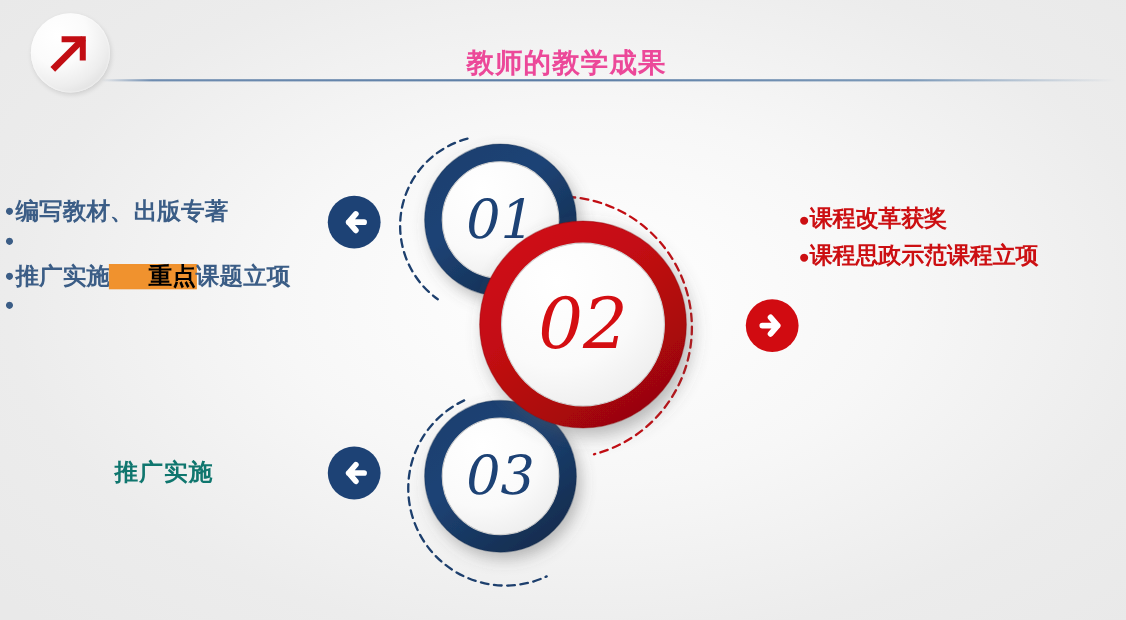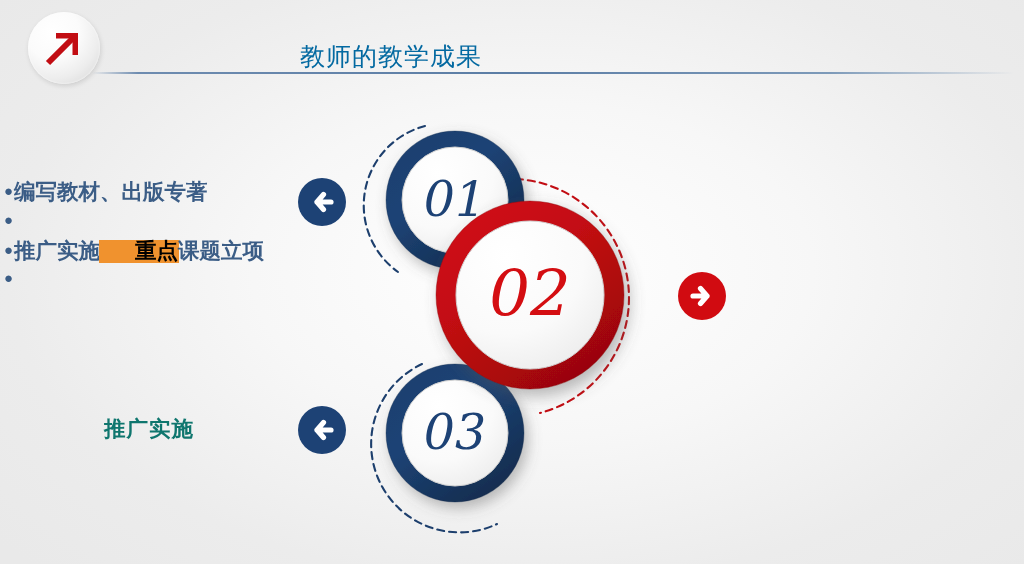--- a/index.html
+++ b/index.html
@@ -20,23 +20,23 @@
     position:absolute; left:28px; top:12px; width:72px; height:72px;
     border-radius:50%;
     background:
       radial-gradient(circle at 34% 28%, #ffffff 0%, #fbfbfb 38%, #ededed 66%, #dcdcdc 88%, #d2d2d2 100%);
     box-shadow: 1px 2px 5px rgba(0,0,0,0.13), inset 0 0 2px rgba(255,255,255,0.9);
   }
   #logo-arrow { position:absolute; left:39px; top:22px; width:50px; height:50px; }
 
   #page-title {
     position:absolute; left:300px; top:40px; width:430px;
-    text-align:left;
-    font-size:25px; font-weight:normal; letter-spacing:1px;
-    color:#0369a1;
+    text-align:center;
+    font-size:25px; font-weight:bold; letter-spacing:1px;
+    color:#ec4899;
   }
   #title-rule {
     position:absolute; left:92px; top:72px; width:922px; height:2px;
     background:linear-gradient(to right, rgba(122,150,187,0) 0%, #6e8cb0 5%, #5b7da5 45%, #7d9ab9 80%, rgba(140,164,196,0) 100%);
   }
 
   
   #left-list {
     position:absolute; left:4px; top:182px; width:292px;
   }
@@ -113,20 +113,26 @@
     <span>课题立项</span>
   </div>
   <div class="row">
     <span class="dot">●</span>
   </div>
 </div>
 
 <div id="promote-label">推广实施</div>
 
 <div id="right-list">
+  <div class="row first">
+    <span class="dot">●</span><span>课程改革获奖</span>
+  </div>
+  <div class="row">
+    <span class="dot">●</span><span>课程思政示范课程立项</span>
+  </div>
 </div>
 
 <div id="circles">
   <svg width="390" height="460" viewBox="0 0 390 460">
     <defs>
 
       <linearGradient id="gNavy" x1="0" y1="0" x2="0.75" y2="1">
         <stop offset="0%" stop-color="#1b3f6e"></stop>
         <stop offset="45%" stop-color="#1d4375"></stop>
         <stop offset="75%" stop-color="#17365f"></stop>

